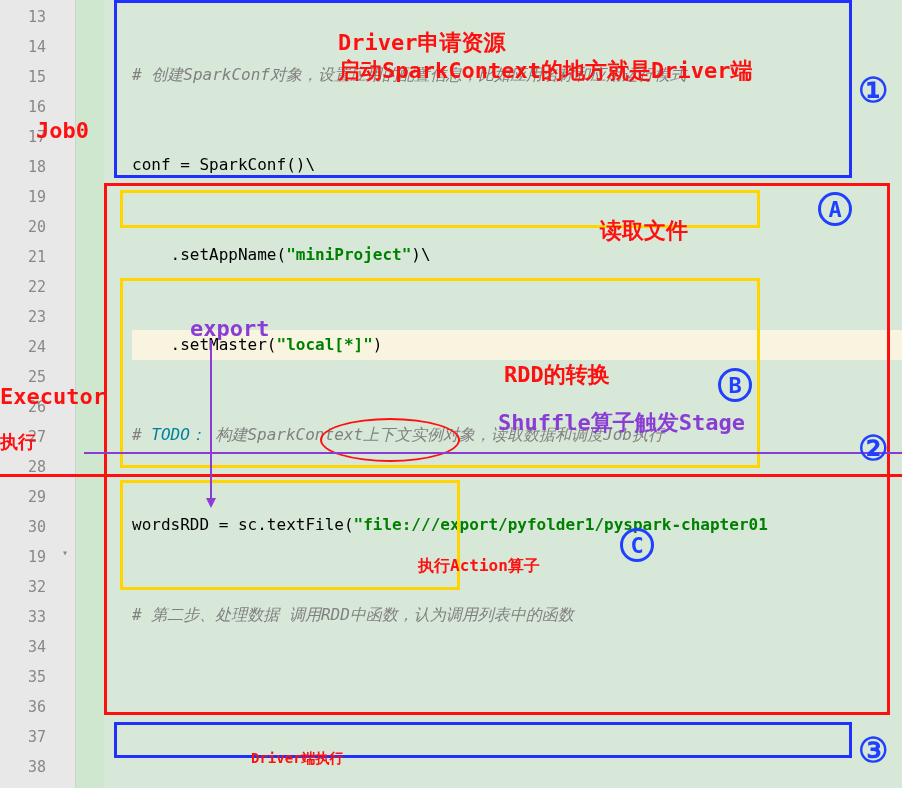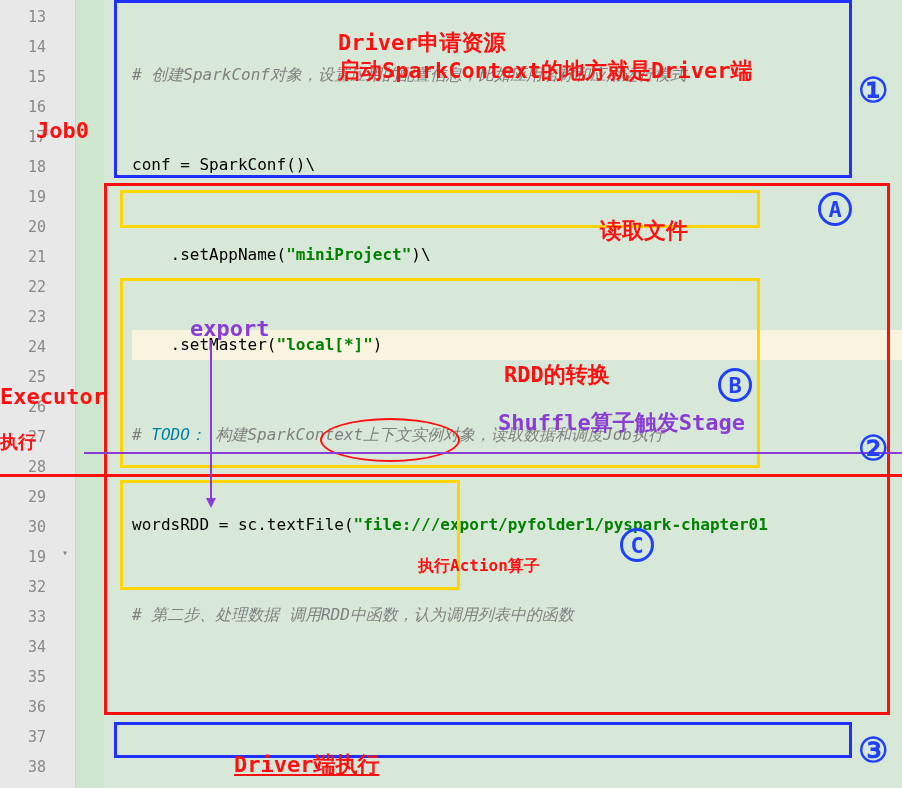--- a/index.html
+++ b/index.html
@@ -193,21 +193,21 @@
 <div class="ann red" style="left:36px;top:118px;font-size:22px;">Job0</div>
 <div class="ann red" style="left:338px;top:28px;font-size:22px;">Driver申请资源</div>
 <div class="ann red" style="left:338px;top:56px;font-size:22px;">启动SparkContext的地方就是Driver端</div>
 <div class="ann red" style="left:600px;top:196px;font-size:22px;margin-top:20px;">读取文件</div>
 <div class="ann purple" style="left:190px;top:316px;font-size:22px;">export</div>
 <div class="ann red" style="left:504px;top:360px;font-size:22px;text-align:center;">RDD的转换</div>
 <div class="ann purple" style="left:498px;top:408px;font-size:22px;">Shuffle算子触发Stage</div>
 <div class="ann red" style="left:0px;top:384px;font-size:22px;">Executor</div>
 <div class="ann red" style="left:0px;top:430px;font-size:18px;">执行</div>
 <div class="ann red" style="left:418px;top:556px;font-size:16px;">执行Action算子</div>
-<div class="ann red" style="left:234px;top:750px;font-size:22px;text-decoration:underline;">Driver端执行</div>
+<div class="ann red" style="left:251px;top:750px;font-size:14px;">Driver端执行</div>
 
 <div class="circle-num" style="left:858px;top:70px;">①</div>
 <div class="circle-num" style="left:858px;top:428px;">②</div>
 <div class="circle-num" style="left:858px;top:730px;">③</div>
 
 <div class="circle-letter" style="left:818px;top:192px;">A</div>
 <div class="circle-letter" style="left:718px;top:368px;">B</div>
 <div class="circle-letter" style="left:620px;top:528px;">C</div>
 
 </body></html>

